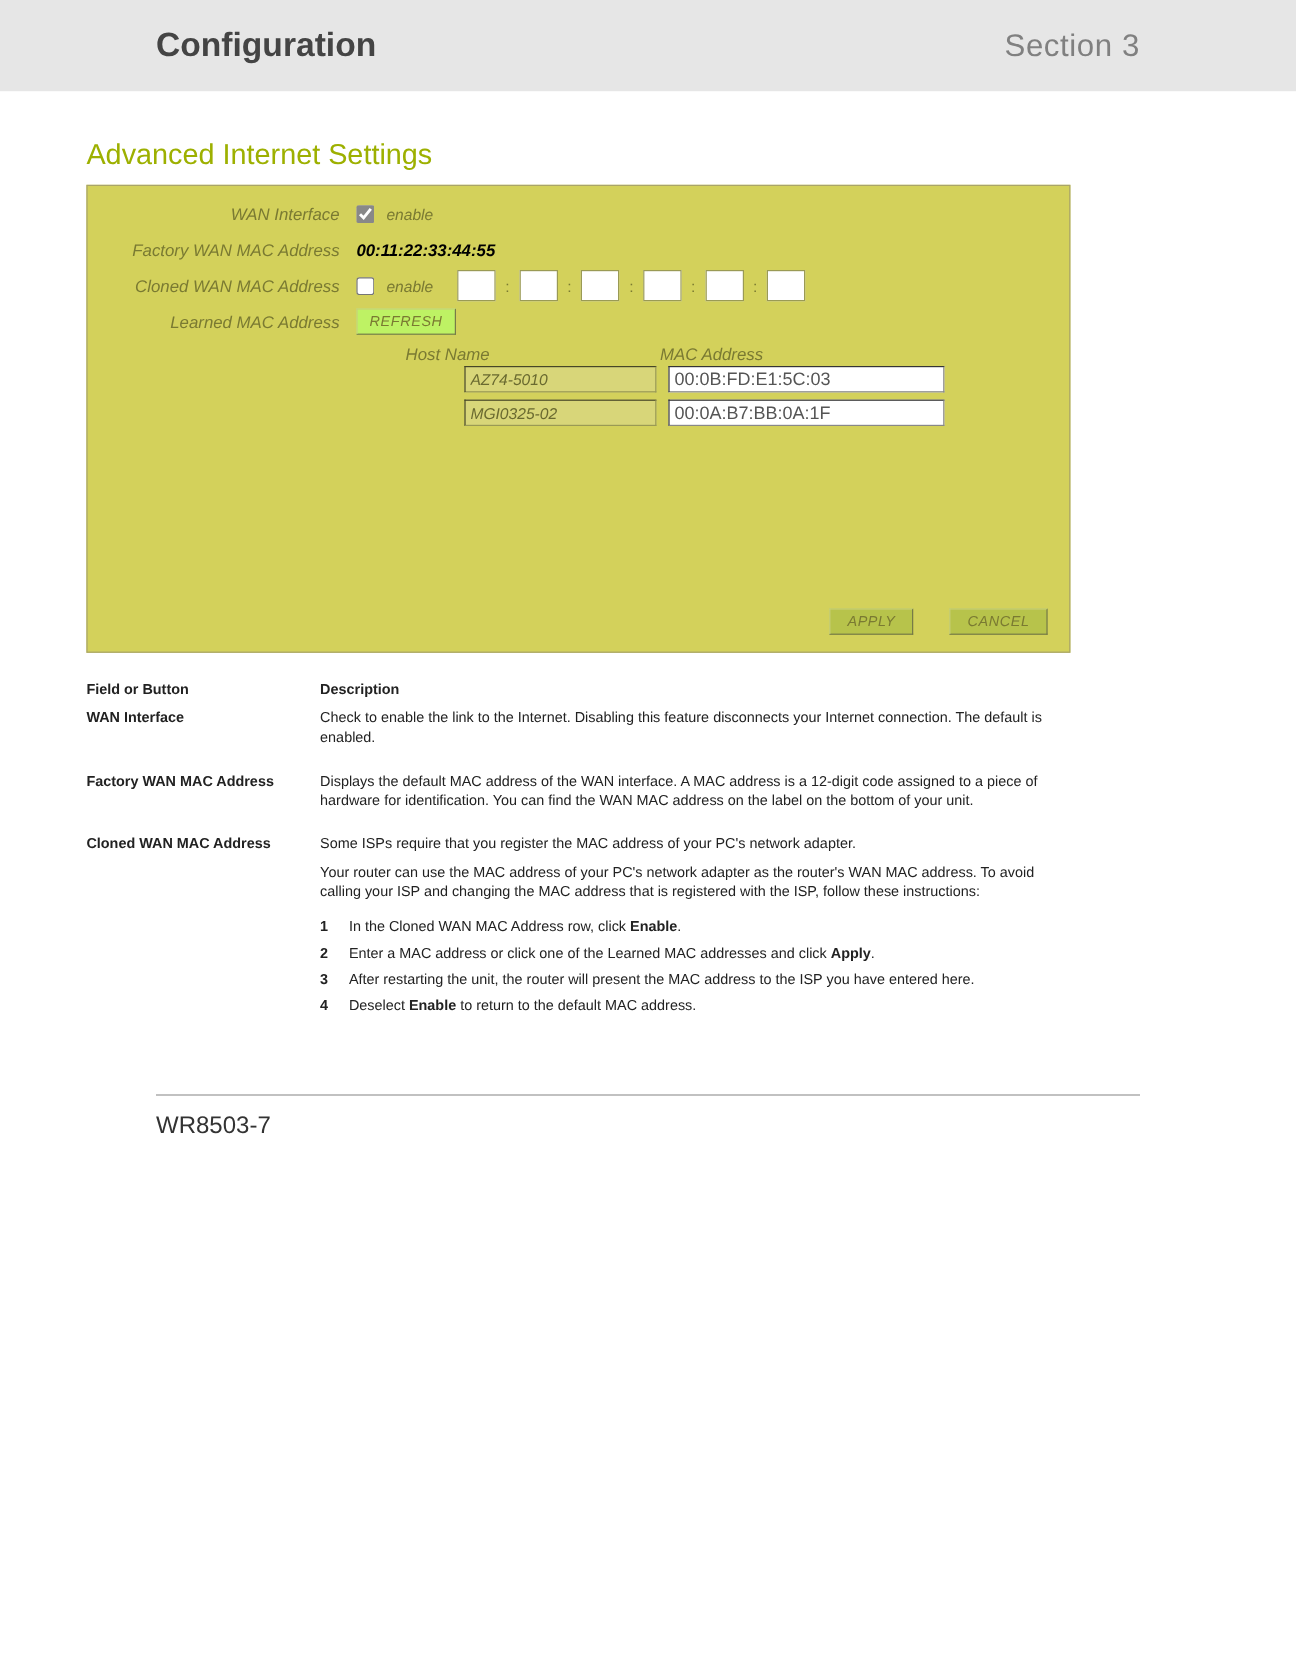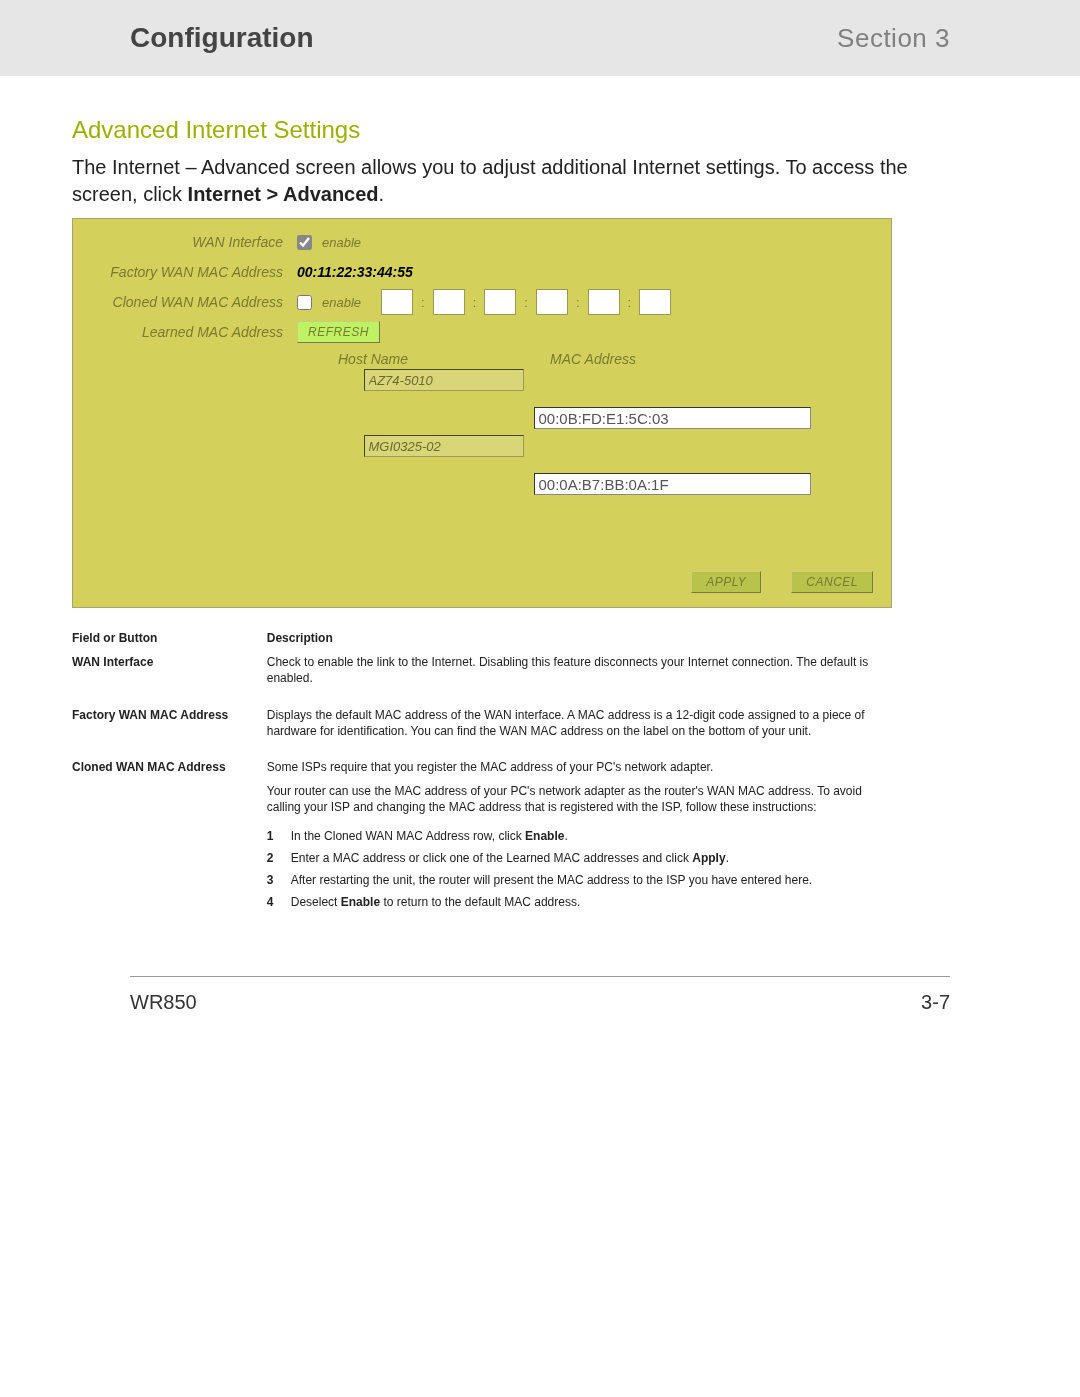--- a/index.html
+++ b/index.html
@@ -140,31 +140,30 @@
     height: 22px;
     border: 1px inset #9a9a55;
     background: #d8d679;
     font-style: italic;
     font-size: 13px;
     color: #6a6a30;
     padding: 2px 4px;
     box-sizing: border-box;
   }
   .cell-mac {
-    width: 277px;
+    width: 230px;
     height: 22px;
     border: 1px inset #888;
     background: #ffffff;
     font-size: 15px;
     color: #555;
     padding: 2px 4px;
     margin-left: 10px;
     box-sizing: border-box;
     font-family: Arial, sans-serif;
-    margin-top: 38px;
   }
   .panel-footer {
     position: absolute;
     right: 18px;
     bottom: 14px;
     display: flex;
     gap: 30px;
   }
   .footer-btn {
     background: #b7c34b;
@@ -218,43 +217,40 @@
     flex: 1;
   }
 
   .footer-rule {
     margin: 40px 130px 0 130px;
     border: none;
     border-top: 1px solid #999;
   }
   .page-footer {
     display: flex;
-    justify-content: space-between;
+    justify-content: flex-start;
     padding: 14px 130px 60px 130px;
     font-size: 20px;
     color: #333;
   }
 </style>
 </head>
 <body>
 
 <div class="page">
 
   <div class="header-bar">
     <div class="header-title">Configuration</div>
     <div class="header-section">Section 3</div>
   </div>
 
   <div class="content">
 
     <h2 class="section-heading">Advanced Internet Settings</h2>
 
-    <p class="intro-text">
-      <span>The Internet – Advanced screen allows you to adjust additional Internet settings. To access the screen, click </span><span class="bold">Internet &gt; Advanced</span><span>.</span>
-    </p>
 
     <div class="panel">
       <div style="height:8px"></div>
 
       <div class="row">
         <div class="label-col">WAN Interface</div>
         <div class="value-col">
           <input type="checkbox" checked="" style="">
           <span class="check-label">enable</span>
         </div>

